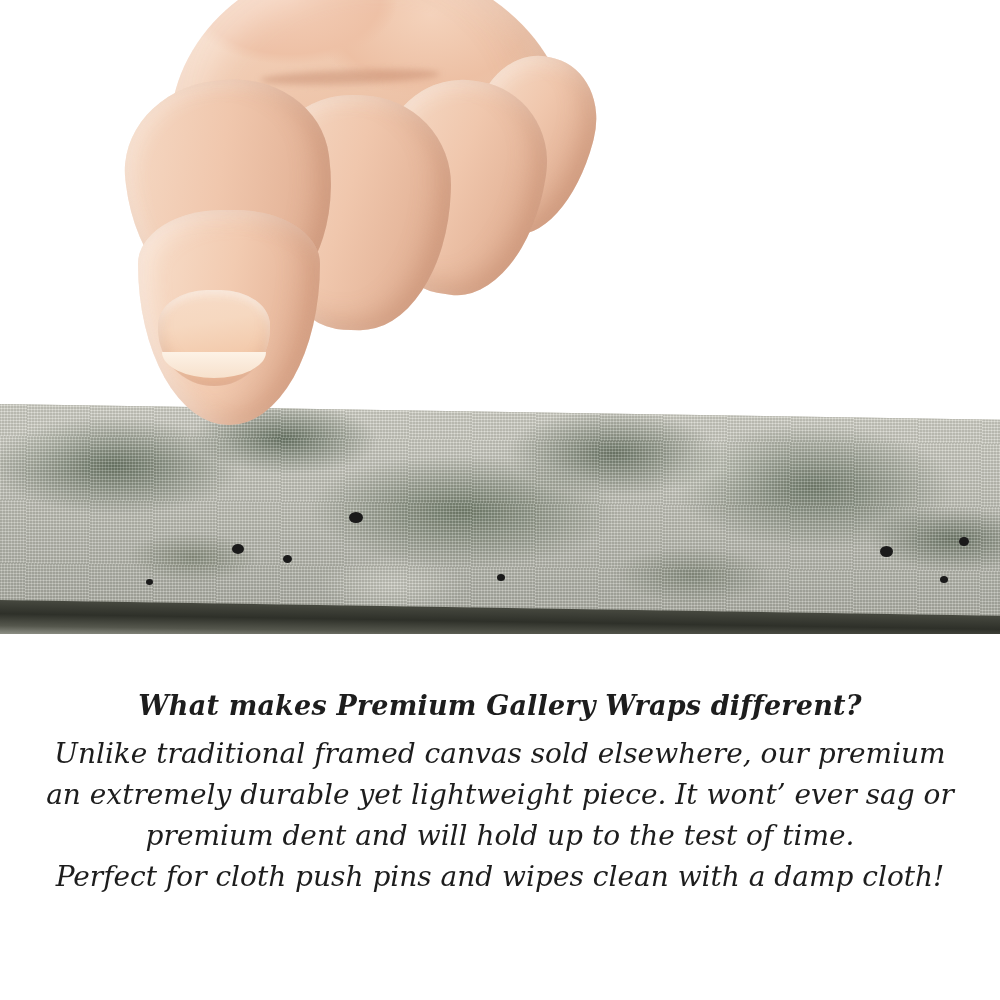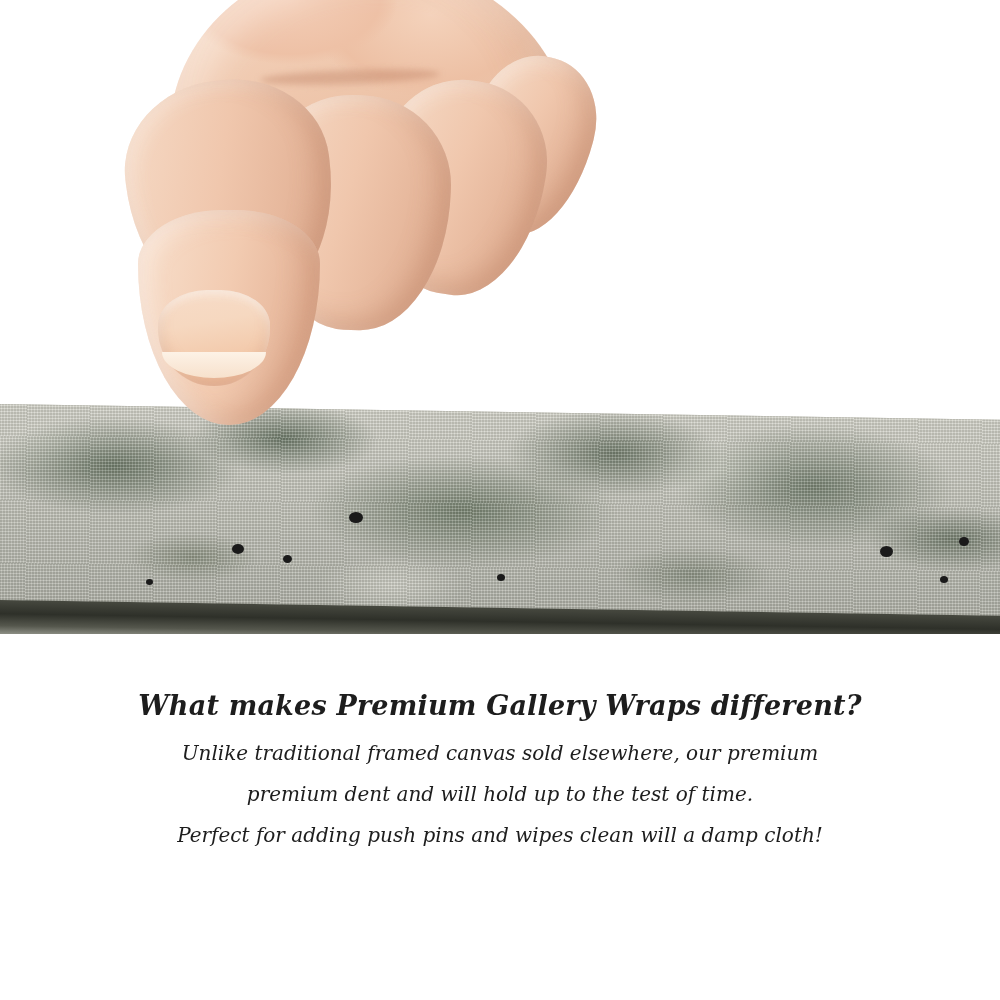--- a/index.html
+++ b/index.html
@@ -174,21 +174,21 @@
     color: #1d1d1d;
   }
   .caption-heading {
     font-size: 27px;
     font-style: italic;
     font-weight: bold;
     letter-spacing: 0.2px;
     margin-bottom: 12px;
   }
   .caption-line {
-    font-size: 20px;
+    font-size: 28px;
     font-style: italic;
     line-height: 41px;
     white-space: nowrap;
   }
 </style>
 </head>
 <body>
 
 <div class="page">
 
@@ -220,17 +220,18 @@
       <div class="speck" style="left:959px; top:133px; width:10px; height:9px;"></div>
       <div class="speck" style="left:940px; top:172px; width:8px;  height:7px;"></div>
       <div class="speck" style="left:146px; top:175px; width:7px;  height:6px;"></div>
       <div class="canvas-bottom"></div>
     </div>
   </div>
 
   <div class="caption">
     <div class="caption-heading">What makes Premium Gallery Wraps different?</div>
     <div class="caption-line">Unlike traditional framed canvas sold elsewhere, our premium</div>
+    <div class="caption-line">an extremely durable yet lightweight piece. It wont’ ever sag or</div>
     <div class="caption-line">premium dent and will hold up to the test of time.</div>
-    <div class="caption-line">Perfect for adding push pins and wipes clean will a damp cloth!</div>
+    <div class="caption-line">Perfect for cloth push pins and wipes clean with a damp cloth!</div>
   </div>
 
 </div>
 
 </body></html>

